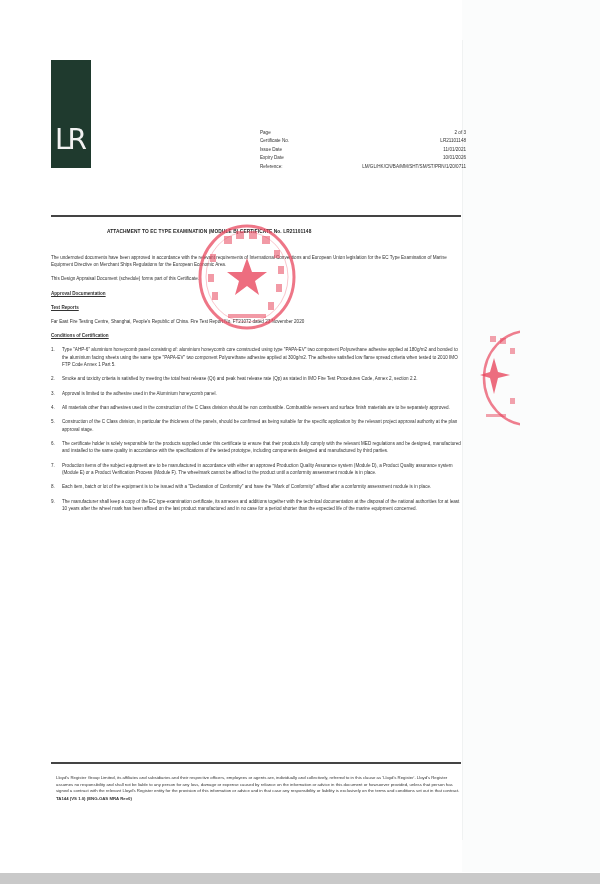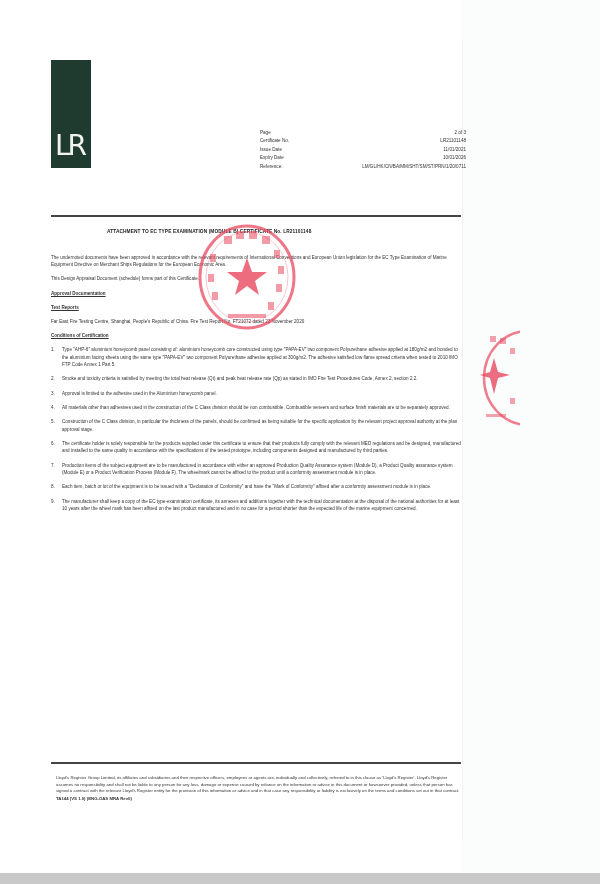--- a/index.html
+++ b/index.html
@@ -19,21 +19,21 @@
   }
   .bottom-bar {
     position: absolute; left: 0; top: 873px; width: 600px; height: 11px;
     background: #c9c9c9;
   }
   .logo {
     position: absolute; left: 51px; top: 60px; width: 40px; height: 108px;
     background: #1f3a2e;
   }
   .logo .logo-text {
-    position: absolute; left: 4px; bottom: 6px;
+    position: absolute; left: 4px; bottom: 12px;
     color: #f2f2f2; font-size: 28px; letter-spacing: -3px;
     font-family: "DejaVu Sans", sans-serif; font-weight: normal;
   }
   .meta {
     position: absolute; left: 260px; top: 129px; width: 206px;
     font-size: 4.6px; line-height: 8.4px; color: #333;
   }
   .meta-row { display: flex; justify-content: space-between; }
   .meta-row .k { white-space: nowrap; }
   .meta-row .v { white-space: nowrap; text-align: right; }

